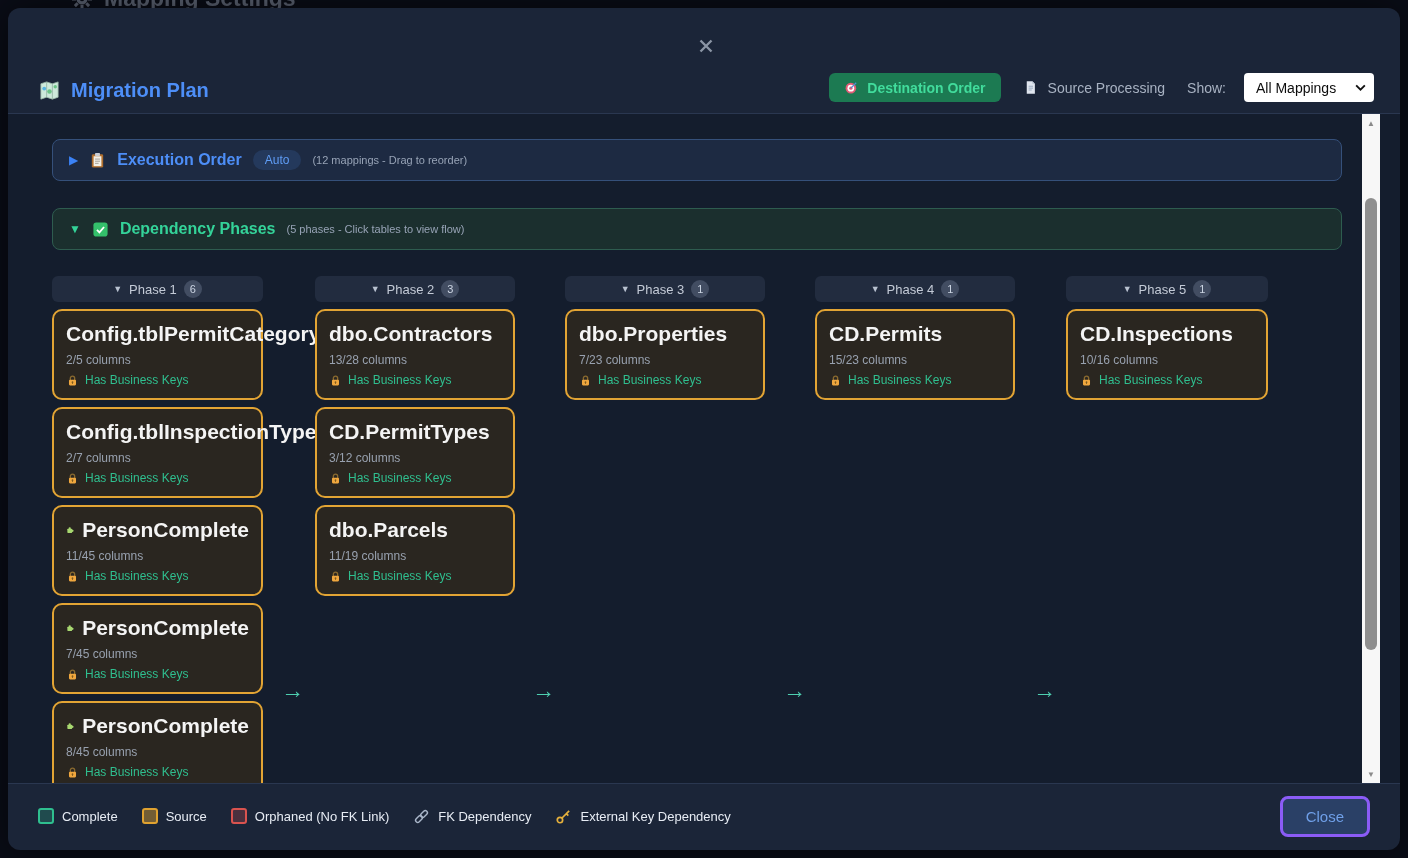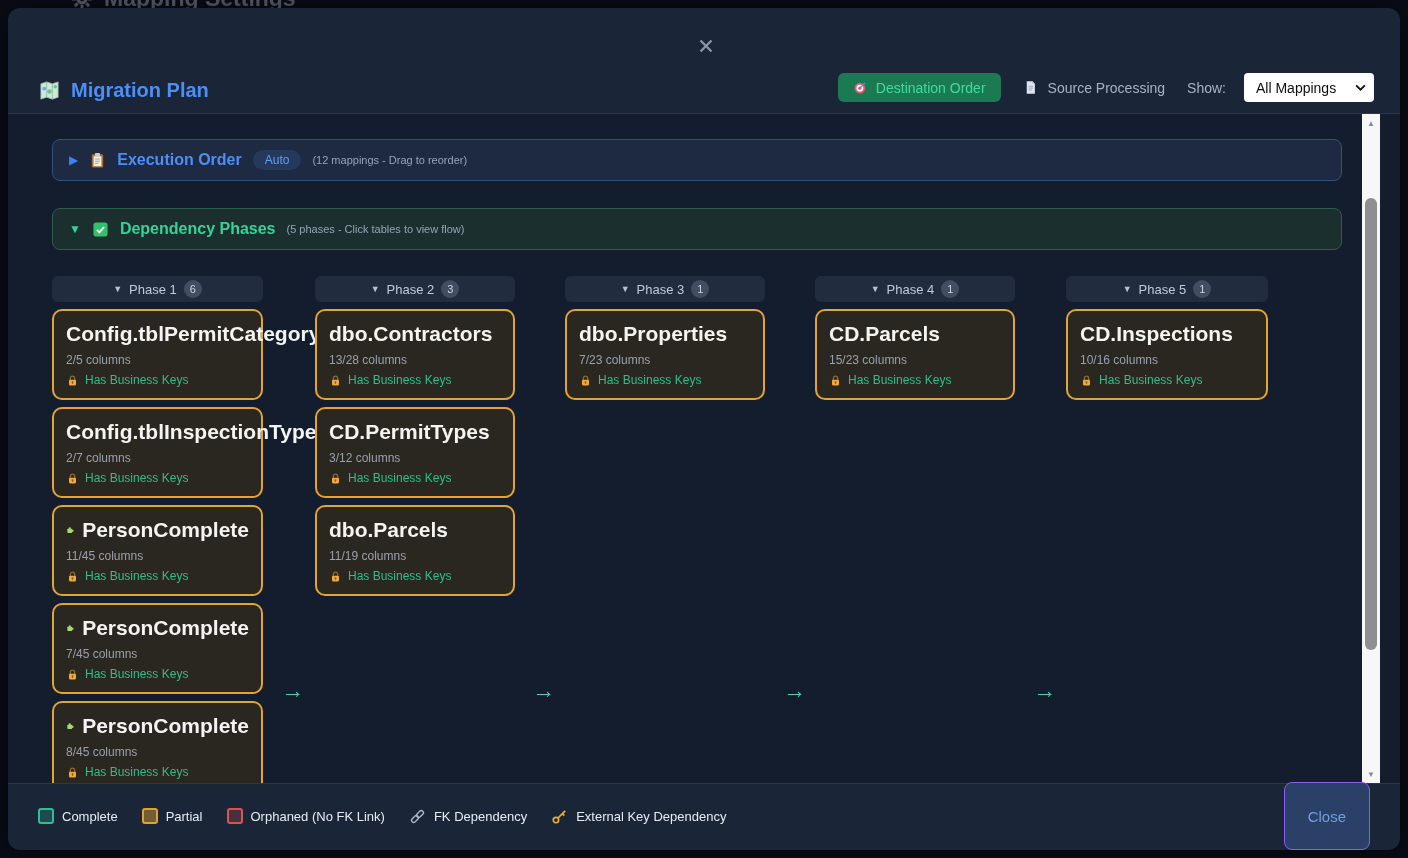--- a/index.html
+++ b/index.html
@@ -6,21 +6,21 @@
     background:#0a0d17;font-family:"Liberation Sans","DejaVu Sans",sans-serif;}
   .backdrop-item{position:absolute;top:-15px;left:70px;display:flex;align-items:center;gap:10px;
     color:#5d6575;font-size:23px;font-weight:bold;z-index:0;}
   .modal{position:absolute;left:8px;top:8px;width:1392px;height:842px;background:#1b2538;
     border-radius:12px;z-index:1;box-shadow:0 0 40px rgba(0,0,0,.6);}
   .close-x{position:absolute;left:687px;top:27px;width:22px;height:22px;cursor:pointer;}
   .mheader{position:absolute;left:30px;top:60px;right:26px;height:34px;display:flex;align-items:flex-end;}
   .mtitle{display:flex;align-items:center;gap:10px;color:#4d8ef7;font-size:20px;font-weight:bold;}
   .toolbar{margin-left:auto;display:flex;align-items:center;gap:18px;}
   .btn-dest{display:flex;align-items:center;gap:8px;background:#1c7a52;color:#41dc9c;border:none;
-    font-size:14px;padding:6px 15px;border-radius:6px;height:29px;cursor:pointer;font-family:inherit;}
+    font-size:14px;padding:6px 15px;border-radius:6px;height:29px;cursor:pointer;font-family:inherit;font-weight:bold;}
   .btn-src{display:flex;align-items:center;gap:10px;background:transparent;color:#a8b2c2;border:none;
     font-size:14px;padding:6px 4px;cursor:pointer;font-family:inherit;}
   .show-label{color:#a8b2c2;font-size:14px;}
   .select-wrap{position:relative;width:130px;height:29px;}
   .select-box{width:100%;height:100%;background:#ffffff;border-radius:4px;display:flex;align-items:center;
     padding:0 26px 0 12px;box-sizing:border-box;color:#0c0c0c;font-size:14px;cursor:pointer;}
   .select-chev{position:absolute;right:7px;top:8px;width:13px;height:13px;pointer-events:none;}
   .content{position:absolute;left:0;top:105px;width:1392px;height:669px;background:#141d2d;
     border-top:1px solid #2a3750;border-bottom:1px solid #2a3750;overflow:hidden;}
   .bar{position:absolute;left:44px;width:1290px;height:42px;border-radius:8px;display:flex;
@@ -45,29 +45,29 @@
   .card-title{display:flex;align-items:center;gap:8px;color:#f4f4f4;font-size:21px;font-weight:bold;}
   .card-cols{margin-top:7px;color:#98a1af;font-size:12px;}
   .card-badge{margin-top:6px;display:flex;align-items:center;gap:6px;color:#2fbf8f;font-size:12px;}
   .phase-arrow{position:absolute;top:563px;color:#4ecfb0;font-size:23px;}
   .scrollbar{position:absolute;right:20px;top:0;width:18px;height:669px;background:#f7f7f7;}
   .sb-arrow{position:absolute;left:0;width:18px;height:14px;display:flex;align-items:center;
     justify-content:center;color:#8a8a8a;font-size:8px;cursor:pointer;}
   .sb-up{top:2px;} .sb-down{bottom:2px;}
   .sb-thumb{position:absolute;left:3px;top:84px;width:12px;height:452px;background:#8f8f8f;
     border-radius:7px;cursor:pointer;}
-  .mfooter{position:absolute;left:0;bottom:0;width:1392px;height:68px;display:flex;
+  .mfooter{position:absolute;left:0;bottom:0;width:1392px;height:68px;display:flex;align-items:center;
     padding:0 30px;box-sizing:border-box;gap:24px;}
   .legend-item{display:flex;align-items:center;gap:8px;color:#e7ecf4;font-size:13px;}
   .sw{width:12px;height:12px;border-radius:3px;border:2px solid;}
   .sw-complete{border-color:#2fbf8f;background:rgba(47,191,143,.25);}
   .sw-partial{border-color:#e0a230;background:rgba(224,162,48,.45);}
   .sw-orphaned{border-color:#d9534f;background:rgba(217,83,79,.25);}
   .legend-ic{width:17px;height:17px;}
-  .btn-close{margin-left:auto;background:#2a4066;border:1px solid #8b5cf6;color:#6f9fe8;font-size:15px;
+  .btn-close{margin-left:auto;background:#2a4066;border:3px solid #8b5cf6;color:#6f9fe8;font-size:15px;
     padding:9px 23px;border-radius:8px;cursor:pointer;font-family:inherit;}
   .ic{display:inline-block;vertical-align:middle;}
 </style>
 </head>
 <body>
 
 <div class="backdrop-item">
   <svg class="ic" width="24" height="24" viewBox="0 0 24 24">
       <g stroke="#5d6575" stroke-width="3">
         <path d="M12 2v4M12 18v4M2 12h4M18 12h4M4.9 4.9l2.8 2.8M16.3 16.3l2.8 2.8M19.1 4.9l-2.8 2.8M7.7 16.3l-2.8 2.8"></path>
@@ -323,21 +323,21 @@
   </div>
         </div>
         <div class="phase-col" style="left: 807px; width: 200px;">
     <div class="phase-header">
       <span class="tri-sm">▼</span>
       <span>Phase 4</span>
       <span class="count-badge">1</span>
     </div>
   <div class="card">
     <div class="card-title">
-              <span class="t-name">CD.Parcels</span>
+              <span class="t-name">CD.Permits</span>
             </div>
     <div class="card-cols">15/23 columns</div>
     <div class="card-badge">
               <svg class="ic" width="13" height="13" viewBox="0 0 24 24">
                 <path d="M8 11 V8 a4 4 0 0 1 8 0 v3" fill="none" stroke="#8a6a2f" stroke-width="2.4"></path>
                 <rect x="5.5" y="10.5" width="13" height="10.5" rx="2" fill="#f0a73e"></rect>
                 <circle cx="12" cy="15" r="1.6" fill="#7d5a1e"></circle>
                 <path d="M12 15.8 v2.6" stroke="#7d5a1e" stroke-width="1.6"></path>
               </svg>
               <span class="b-txt">Has Business Keys</span>
@@ -382,21 +382,21 @@
   </div>
 
   <div class="mfooter">
 
     <div class="legend-item">
         <span class="sw sw-complete"></span>
         <span>Complete</span>
       </div>
       <div class="legend-item">
         <span class="sw sw-partial"></span>
-        <span>Partial</span>
+        <span>Source</span>
       </div>
       <div class="legend-item">
         <span class="sw sw-orphaned"></span>
         <span>Orphaned (No FK Link)</span>
       </div>
       <div class="legend-item">
         <svg class="legend-ic" viewBox="0 0 24 24" fill="none" stroke="#a9b6c9" stroke-width="2">
           <g transform="rotate(-45 12 12)">
             <rect x="1.5" y="9" width="11" height="6" rx="3"></rect>
             <rect x="11.5" y="9" width="11" height="6" rx="3"></rect>

